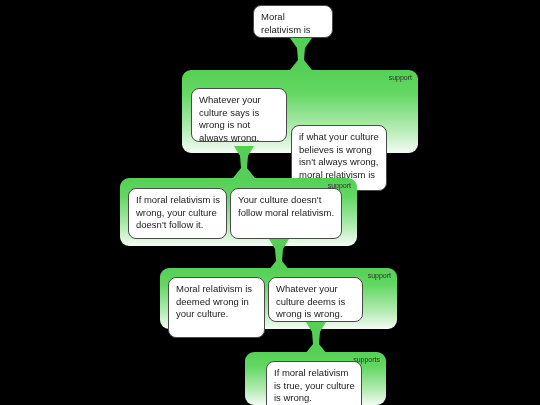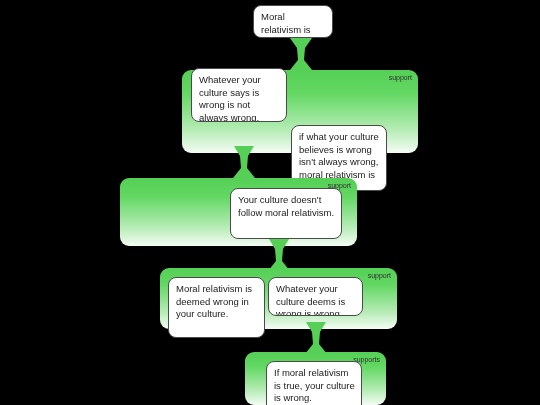--- a/index.html
+++ b/index.html
@@ -76,58 +76,61 @@
   <div class="connector" style="left:272px; top:38px; width:58px; height:32px;">
     <svg width="58" height="32" viewBox="0 0 58 32">
       <path d="M18,0 L40,0 L33,10 L32,22 L40,32 L18,32 L26,22 L25,10 Z" fill="#55cf55"></path>
     </svg>
   </div>
 
   <div class="group" style="left:182px; top:70px; width:236px; height:83px;">
     <span class="group-label">support</span>
   </div>
 
-  <div class="claim" style="left:191px; top:68px; width:96px; height:54px;">
+  <div class="claim" style="left:191px; top:88px; width:96px; height:54px;">
     <span>Whatever your culture says is wrong is not always wrong.</span>
   </div>
 
   <div class="claim" style="left:291px; top:80px; width:96px; height:66px;margin-top:45px;">
     <span>if what your culture believes is wrong isn't always wrong, moral relativism is false.</span>
   </div>
 
   <div class="connector" style="left:218px; top:146px; width:52px; height:32px;">
     <svg width="52" height="32" viewBox="0 0 52 32">
       <path d="M16,0 L36,0 L30,10 L29,22 L37,32 L15,32 L23,22 L22,10 Z" fill="#55cf55"></path>
     </svg>
   </div>
 
   <div class="group" style="left:120px; top:178px; width:237px; height:68px;">
     <span class="group-label">support</span>
   </div>
 
+  <div class="claim" style="left:128px; top:188px; width:99px; height:51px;">
+    <span>If moral relativism is wrong, your culture doesn't follow it.</span>
+  </div>
 
   <div class="claim" style="left:230px; top:188px; width:112px; height:51px;">
     <span>Your culture doesn't follow moral relativism.</span>
   </div>
 
   <div class="connector" style="left:253px; top:239px; width:52px; height:32px;">
     <svg width="52" height="32" viewBox="0 0 52 32">
       <path d="M16,0 L36,0 L30,10 L29,22 L37,32 L15,32 L23,22 L22,10 Z" fill="#55cf55"></path>
     </svg>
   </div>
 
   <div class="group" style="left:160px; top:268px; width:237px; height:61px;">
     <span class="group-label">support</span>
   </div>
 
   <div class="claim" style="left:168px; top:277px; width:97px; height:61px;">
     <span>Moral relativism is deemed wrong in your culture.</span>
   </div>
 
-  <div class="claim" style="left:268px; top:277px; width:95px; height:39px;">
+  <div class="claim" style="left:268px; top:277px; width:95px; height:45px;">
     <span>Whatever your culture deems is wrong is wrong.</span>
   </div>
 
   <div class="connector" style="left:290px; top:322px; width:52px; height:32px;">
     <svg width="52" height="32" viewBox="0 0 52 32">
       <path d="M16,0 L36,0 L30,10 L29,22 L37,32 L15,32 L23,22 L22,10 Z" fill="#55cf55"></path>
     </svg>
   </div>
 
   <div class="group" style="left:245px; top:352px; width:141px; height:53px;">

